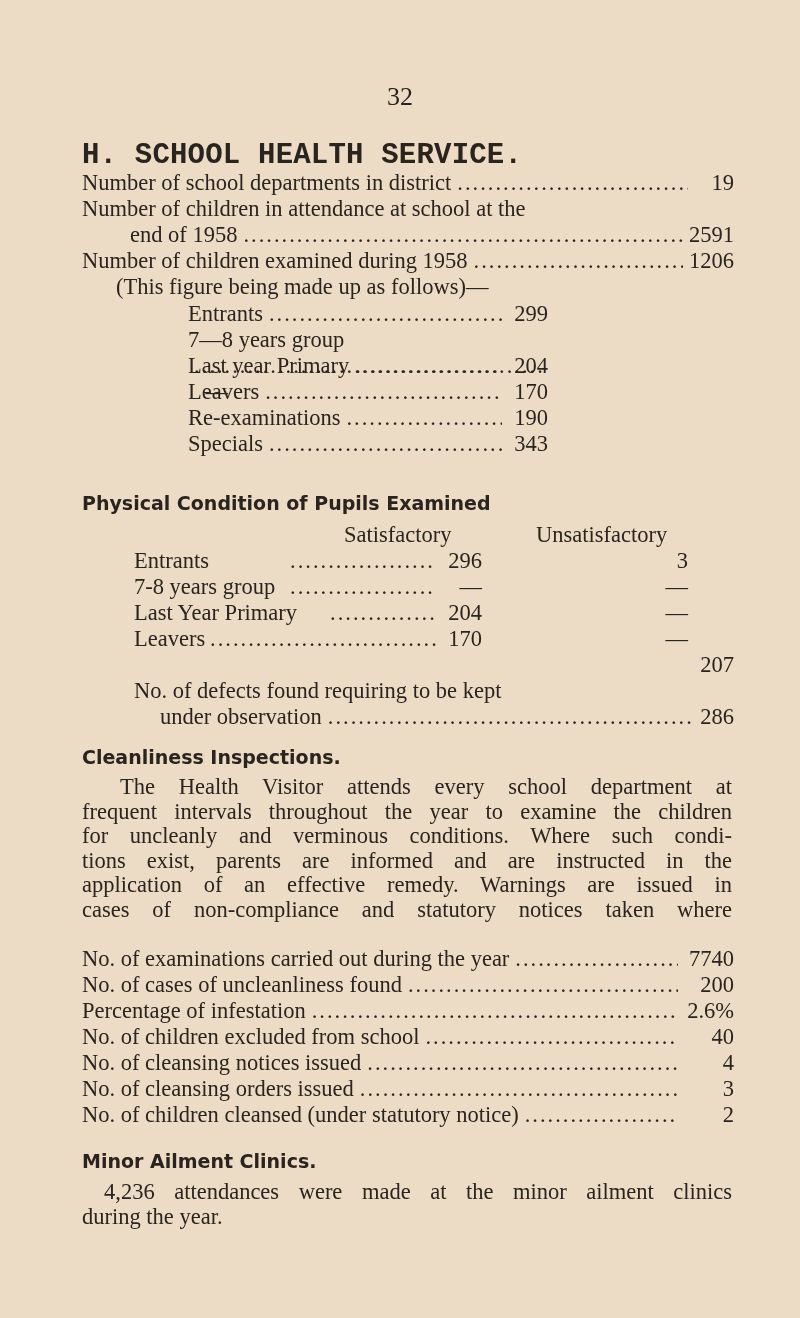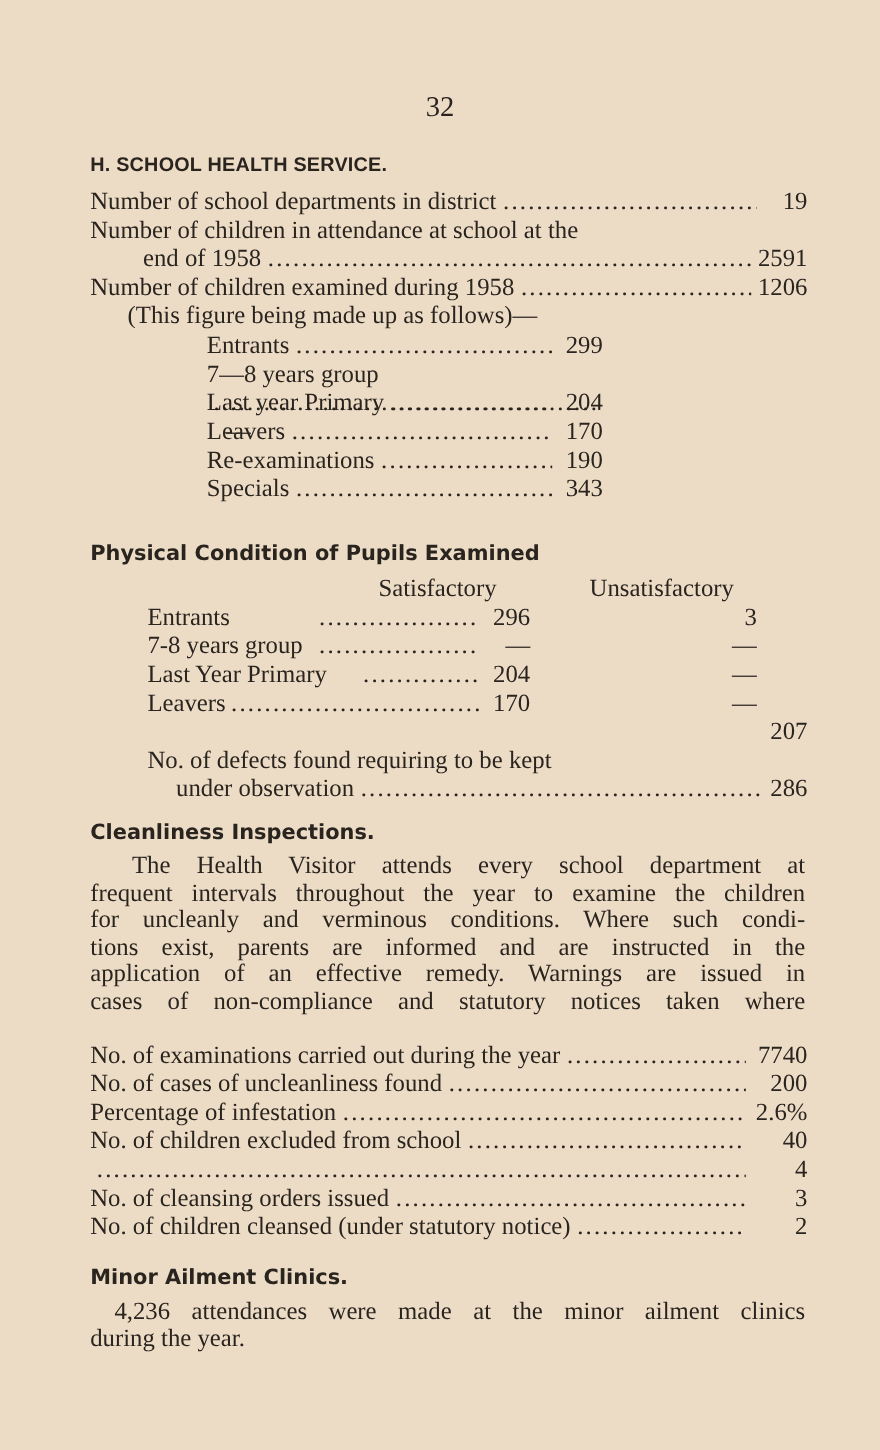--- a/index.html
+++ b/index.html
@@ -9,22 +9,22 @@
     color:#2a241f;
     font-family:"Liberation Serif","DejaVu Serif",serif;
     position:relative;
   }
   .page-num {
     position:absolute; top:82px; left:0; width:800px; text-align:center;
     font-size:26px; line-height:30px;
   }
   .h1 {
     position:absolute; left:82px; top:139px;
-    font-family:Liberation Sans, sans-serif;
-    font-weight:bold; font-size:18px; letter-spacing:0.2px;
+    font-family:Liberation Mono, monospace;
+    font-weight:bold; font-size:29px; letter-spacing:0.2px;
   }
   .h2 {
     position:absolute; left:82px;
     font-family:"DejaVu Sans","Liberation Sans",sans-serif;
     font-weight:bold; font-size:19px;
   }
   .row {
     position:absolute; font-size:22.5px; line-height:26px; white-space:nowrap;
     display:flex;
   }
@@ -167,20 +167,21 @@
     <span class="lbl">Percentage of infestation</span>
     <span class="dots"></span>
     <span class="val" style="width:50px;">2.6%</span>
   </div>
   <div class="row" style="left:82px; top:1024px; width:652px;">
     <span class="lbl">No. of children excluded from school</span>
     <span class="dots"></span>
     <span class="val" style="width:50px;">40</span>
   </div>
   <div class="row" style="left:82px; top:1050px; width:652px;">
+    <span class="lbl">No. of cleansing notices issued</span>
     <span class="dots"></span>
     <span class="val" style="width:50px;">4</span>
   </div>
   <div class="row" style="left:82px; top:1076px; width:652px;">
     <span class="lbl">No. of cleansing orders issued</span>
     <span class="dots"></span>
     <span class="val" style="width:50px;">3</span>
   </div>
   <div class="row" style="left:82px; top:1102px; width:652px;align-items:center;">
     <span class="lbl">No. of children cleansed (under statutory notice)</span>

